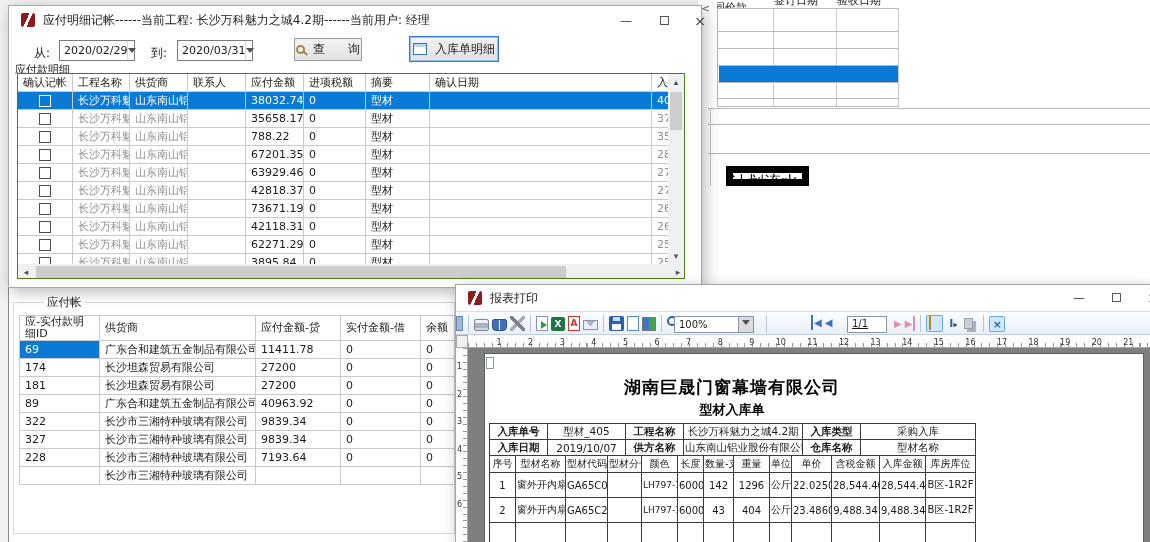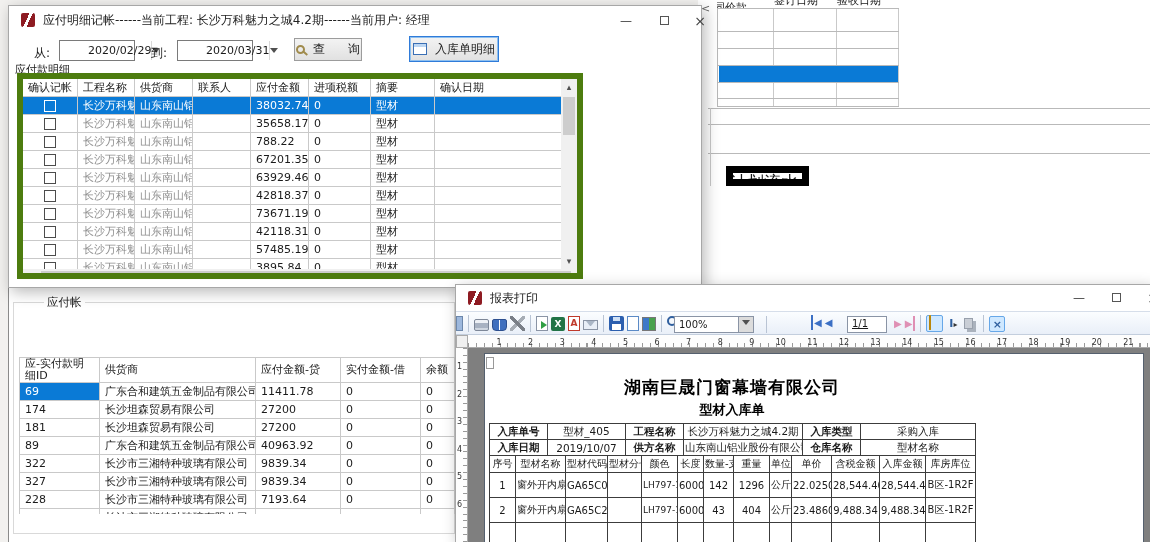--- a/index.html
+++ b/index.html
@@ -8,31 +8,31 @@
   .abs { position:absolute; }
   .win { position:absolute; background:#fff; border:1px solid #a7a7a7; box-shadow:3px 4px 14px rgba(0,0,0,.28); }
   .titlebar { position:absolute; left:0; top:0; right:0; height:28px; background:#fff; display:flex; align-items:center; }
   .appicon { width:14px; height:14px; border-radius:2px; margin:0 8px 0 12px; background:#8e1b22;
              background-image:linear-gradient(115deg, transparent 42%, #fff 42% 58%, transparent 58%); flex:0 0 auto; }
   .wtitle { font-size:12px; color:#222; white-space:nowrap; overflow:hidden; }
   .capbtn { position:absolute; top:6px; width:30px; height:18px; text-align:center; font-size:12px; color:#444; line-height:18px; }
   .maxbox { display:inline-block; width:9px; height:9px; border:1px solid #555; }
   
   .combo { position:absolute; height:21px; border:1px solid #7a7a7a; background:#fff; display:flex; align-items:center; font-size:11px; }
-  .combo .val { flex:1; padding-left:4px; white-space:nowrap;margin-left:24px; }
+  .combo .val { flex:1; padding-left:4px; white-space:nowrap; }
   .combo .drop { width:16px; height:100%; display:flex; align-items:center; justify-content:center; border-left:1px solid #d9d9d9; }
   .tri-d { width:0; height:0; border:4px solid transparent; border-top:5px solid #505050; margin-top:4px; }
   .btn { position:absolute; background:linear-gradient(#f3f3f3,#e1e1e1); border:1px solid #9c9c9c; display:flex; align-items:center; justify-content:center; font-size:12px; }
   .btn .lbl { white-space:pre; }
   .btn-focus { border:1px solid #2f7bd9; box-shadow:0 0 0 1px #8fc0ef inset; }
   .mag { position:relative; display:inline-block; width:9px; height:9px; border:2px solid #a08b4c; border-radius:50%; margin-right:8px; }
   .mag::after { content:""; position:absolute; width:6px; height:2px; background:#a08b4c; right:-5px; bottom:-2px; transform:rotate(40deg); }
   .winform-ic { display:inline-block; width:14px; height:12px; border:1px solid #3a6fb5; background:linear-gradient(#bcd6f2 0 3px,#fff 3px); margin-right:8px; }
   
-  table.grid { border-collapse:collapse; table-layout:fixed; background:#fff;margin-top:42px; }
+  table.grid { border-collapse:collapse; table-layout:fixed; background:#fff; }
   table.grid th, table.grid td { border:1px solid #c9c9c9; font-size:11px; font-weight:normal; text-align:left;
         white-space:nowrap; overflow:hidden; padding:0 5px; height:18px; }
   #grid1 th { height:18px; }
   #grid1 td.c-cb { text-align:center; padding:0; }
   .cb { display:inline-block; width:12px; height:12px; border:1px solid #4c4c4c; background:#fff; vertical-align:middle; }
   #grid1 tr.sel td { background:#0a7ad6; color:#fff; }
   #grid1 tr.sel .cb { border-color:#fff; background:transparent; }
   .gray { color:#8f8f8f; }
   #grid1 tr.sel td.gray { color:#fff; }
   #grid2 th { height:25px; white-space:normal; line-height:12px; }
@@ -269,21 +269,21 @@
     <span class="mag"></span>
     <span class="lbl">查      询</span>
   </div>
   <div class="btn btn-focus" style="left:400px; top:30px; width:90px; height:26px;">
     <span class="winform-ic"></span>
     <span class="lbl">入库单明细</span>
   </div>
 
   <div class="abs" style="left:6px; top:56px;">应付款明细</div>
 
-  <div class="abs clip" style="left:8px; top:67px; width:566px; height:206px; border:6px solid #4d7c0f;">
+  <div class="abs clip" style="left:8px; top:67px; width:668px; height:206px; border:1px solid #4d7c0f;">
     <table class="grid" id="grid1" style="width:666px; margin:-1px 0 0 -1px;">
       <colgroup>
           <col style="width:55px">
           <col style="width:57px">
           <col style="width:58px">
           <col style="width:58px">
           <col style="width:58px">
           <col style="width:62px">
           <col style="width:64px">
           <col style="width:222px">
@@ -399,21 +399,21 @@
             <td>型材</td>
             <td></td>
             <td class="gray">265</td>
           </tr>
 
           <tr>
             <td class="c-cb"><span class="cb"></span></td>
             <td class="gray">长沙万科魅力...</td>
             <td class="gray">山东南山铝业...</td>
             <td></td>
-            <td>57485.19</td>
+            <td>62271.29</td>
             <td>0</td>
             <td>型材</td>
             <td></td>
             <td class="gray">251</td>
           </tr>
 
           <tr>
             <td class="c-cb"><span class="cb"></span></td>
             <td class="gray">长沙万科魅力...</td>
             <td class="gray">山东南山铝业...</td>

